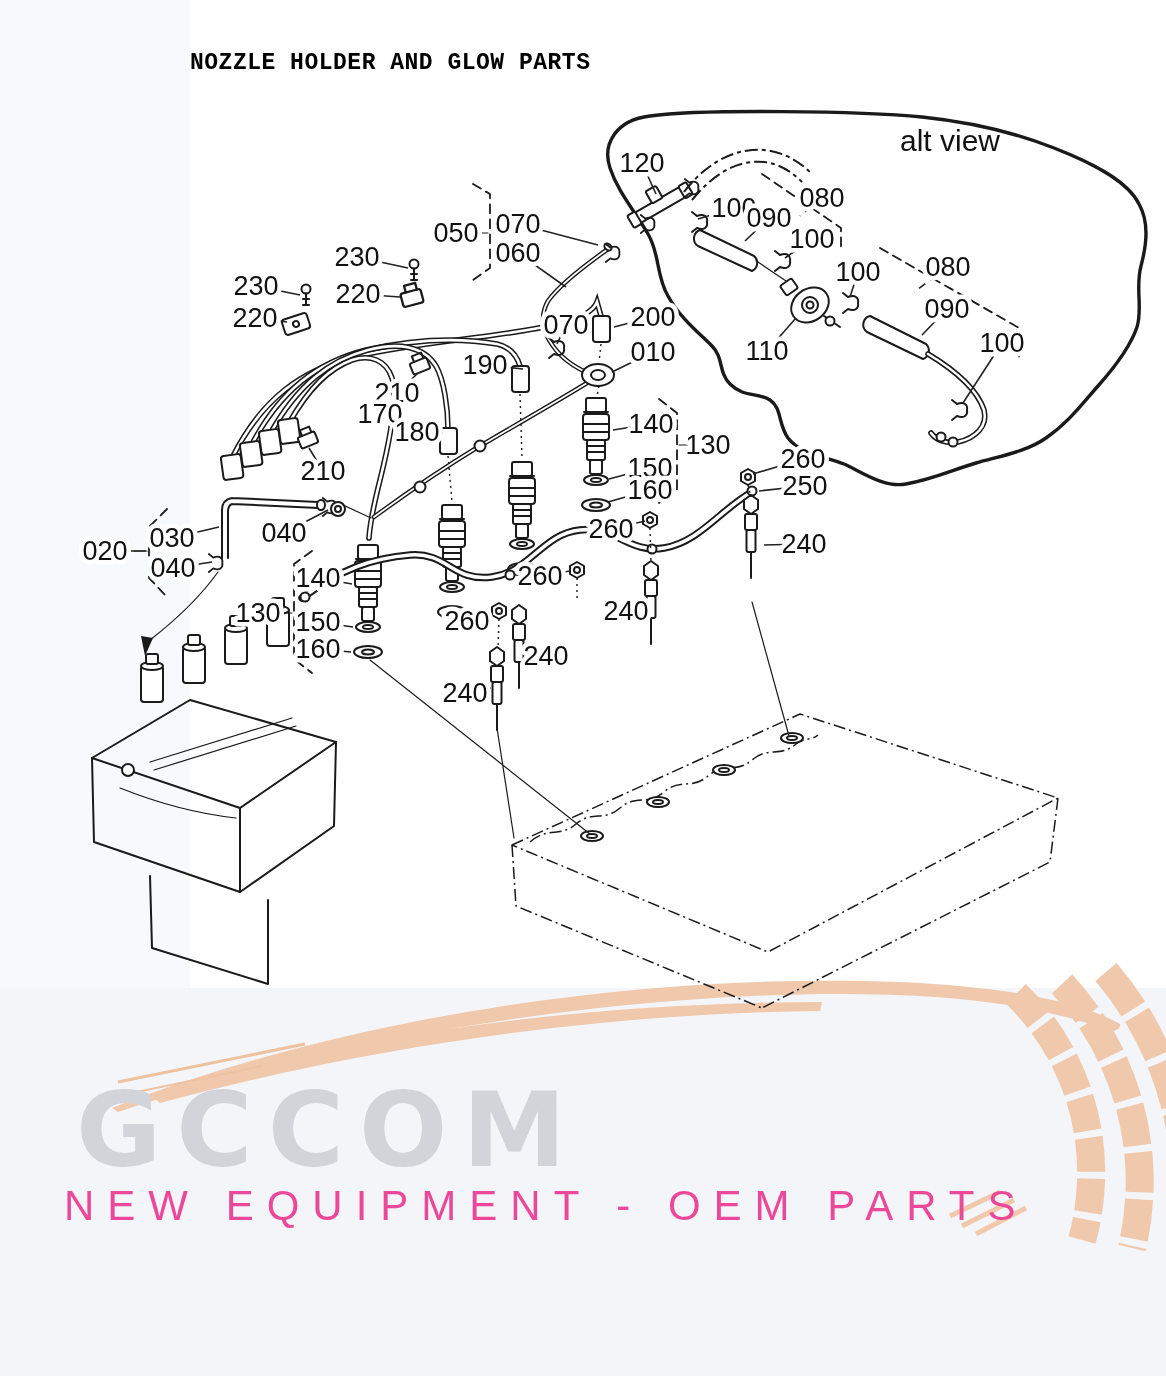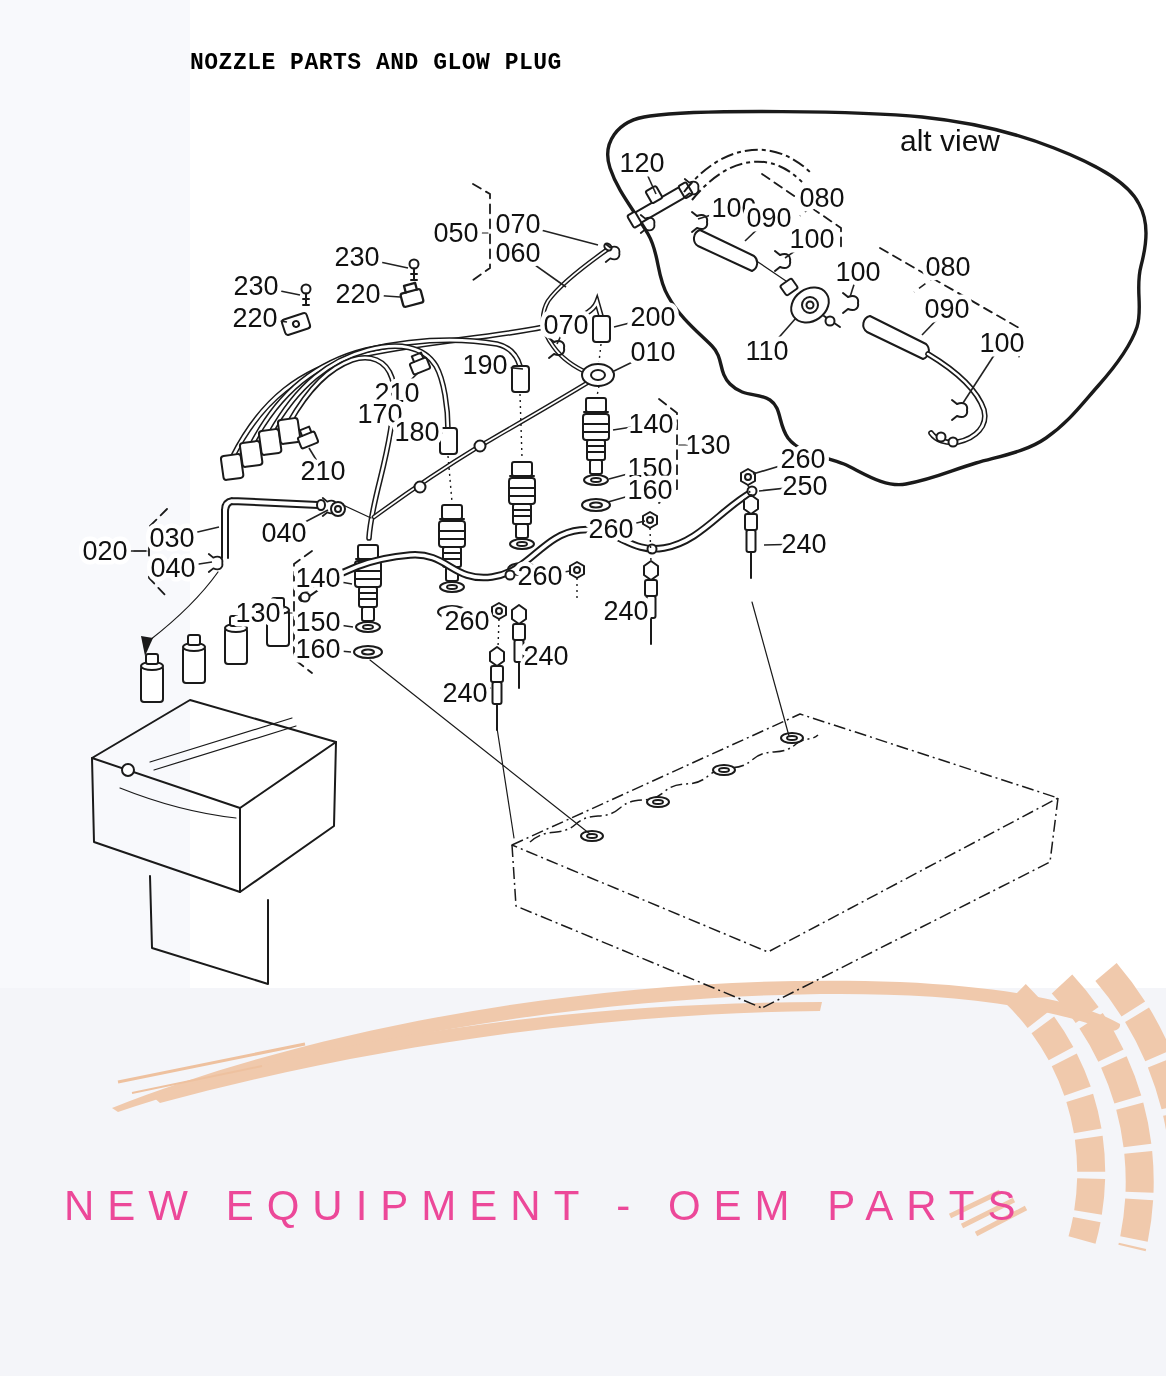--- a/index.html
+++ b/index.html
@@ -52,24 +52,26 @@
     <path d="M118,1082 L305,1044" stroke="#eec19f" stroke-width="3" fill="none"></path>
     <path d="M132,1093 L262,1066" stroke="#eec19f" stroke-width="2" fill="none"></path>
     <path d="M1016,994 A 250 250 0 0 1 1082,1240" stroke="#f0c9ac" stroke-width="28" fill="none" stroke-dasharray="34 7"></path>
     <path d="M1062,984 A 290 290 0 0 1 1132,1248" stroke="#f0c9ac" stroke-width="28" fill="none" stroke-dasharray="40 7"></path>
     <path d="M1106,972 A 330 330 0 0 1 1180,1244" stroke="#f0c9ac" stroke-width="28" fill="none" stroke-dasharray="46 7"></path>
     <path d="M950,1216 L1000,1192 M962,1226 L1014,1200 M976,1234 L1026,1208" stroke="#f0c9ac" stroke-width="5" fill="none"></path>
   </g>
 </svg>
 
 <div class="brand">
+  <span class="tone-gray">GC</span>
+    <span class="tone-gray">COM</span>
 </div>
 <div class="tagline">NEW EQUIPMENT - OEM PARTS</div>
 
-<div class="page-title">NOZZLE PARTS AND GLOW PLUG</div>
+<div class="page-title">NOZZLE HOLDER AND GLOW PARTS</div>
 
 <svg id="diagram-svg" viewBox="0 0 1166 1376">
   <defs>
     <g id="d-injector">
       <rect class="fillw" x="-10" y="0" width="20" height="14" rx="2"></rect>
       <path class="ink" d="M-12,14 h24"></path>
       <rect class="fillw" x="-13" y="16" width="26" height="26" rx="3"></rect>
       <path class="ink" d="M-13,26 h26 M-13,34 h26"></path>
       <rect class="fillw" x="-9" y="42" width="18" height="20" rx="2"></rect>
       <path class="ink" d="M-9,48 h18 M-9,54 h18"></path>

